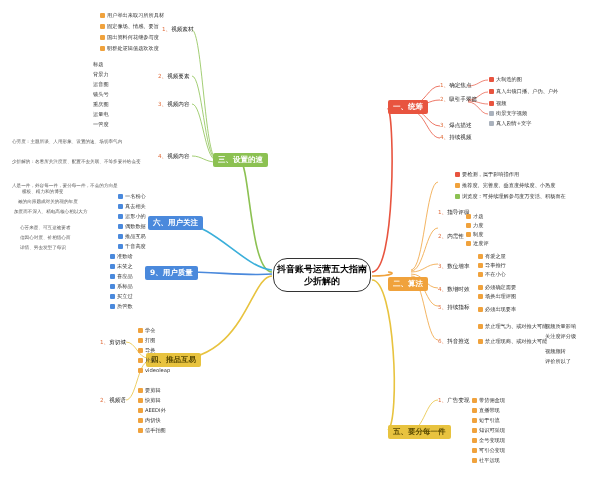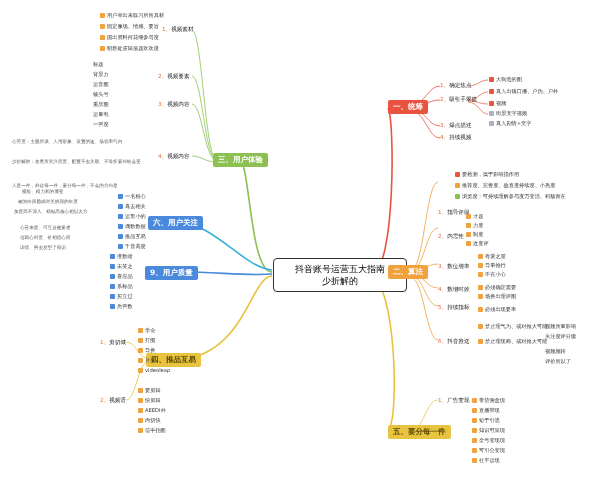--- a/index.html
+++ b/index.html
@@ -1,22 +1,22 @@
 <!DOCTYPE html>
 <html><head>
 <meta charset="utf-8">
 <style>
   html,body{margin:0;padding:0;}
   body{width:600px;height:480px;background:#ffffff;font-family:"DejaVu Sans","Liberation Sans",sans-serif;overflow:hidden;position:relative;}
   #root{position:relative;width:600px;height:480px;}
   svg.links{position:absolute;left:0;top:0;width:600px;height:480px;pointer-events:none;}
   .node{position:absolute;white-space:nowrap;}
   .center{
-    border:1px solid #333;background:#fff;color:#000;font-size:9px;font-weight:normal;
-    line-height:12px;text-align:center;padding:4px 20px;border-radius:4px;
+    border:1px solid #333;background:#fff;color:#000;font-size:9px;font-weight:bold;
+    line-height:12px;text-align:center;padding:4px 2px;border-radius:14px;
   }
   .branch{
     font-size:7.5px;font-weight:bold;color:#fff;border-radius:2px;padding:2px 5px;line-height:10px;
   }
   .sub{font-size:5.6px;color:#222;line-height:8px;}
   .sub .num{color:#e06c3a;}
   .leaf{font-size:5.2px;color:#333;line-height:8px;}
   .bullet{display:inline-block;width:5px;height:5px;border-radius:1px;margin-right:2px;
           vertical-align:middle;position:relative;top:-0.5px;}
   .b-red{background:#e8543f;}
@@ -79,21 +79,21 @@
   <div class="node sub" style="left:440px;top:81px;"><span class="num">1、</span><span>确定焦点</span></div>
   <div class="node leaf" style="left:489px;top:75px;"><span class="bullet b-red"></span><span>大制造的图</span></div>
   <div class="node sub" style="left:440px;top:95px;"><span class="num">2、</span><span>吸引手翠篇</span></div>
   <div class="node leaf" style="left:489px;top:87px;"><span class="bullet b-red"></span><span>真人出镜口播、户伪、户外</span></div>
   <div class="node leaf" style="left:489px;top:99px;"><span class="bullet b-red"></span><span>视频</span></div>
   <div class="node leaf" style="left:489px;top:109px;"><span class="bullet b-gry"></span><span>街景文字视频</span></div>
   <div class="node leaf" style="left:489px;top:119px;"><span class="bullet b-gry"></span><span>真人剧情+文字</span></div>
   <div class="node sub" style="left:440px;top:121px;"><span class="num">3、</span><span>爆点描述</span></div>
   <div class="node sub" style="left:440px;top:133px;"><span class="num">4、</span><span>持续视频</span></div>
 
-  <div class="node branch" style="left:388px;top:265px;background:#f0a23c;">二、算法</div>
+  <div class="node branch" style="left:388px;top:277px;background:#f0a23c;">二、算法</div>
   <div class="node sub" style="left:438px;top:208px;"><span class="num">1、</span><span>指导评级</span></div>
   <div class="node leaf" style="left:455px;top:170px;"><span class="bullet b-red"></span><span>要检测，属于影响指作用</span></div>
   <div class="node leaf" style="left:455px;top:181px;"><span class="bullet b-org"></span><span>推荐度、完善度、垂直度持续度、小热度</span></div>
   <div class="node leaf" style="left:455px;top:192px;"><span class="bullet b-grn"></span><span>浏览度：可持续理解参与度万变活、积杨而在</span></div>
 
   <div class="node sub" style="left:438px;top:232px;"><span class="num">2、</span><span>内需性</span></div>
   <div class="node leaf" style="left:466px;top:212px;"><span class="bullet b-org"></span><span>才题</span></div>
   <div class="node leaf" style="left:466px;top:221px;"><span class="bullet b-org"></span><span>力度</span></div>
   <div class="node leaf" style="left:466px;top:230px;"><span class="bullet b-org"></span><span>制度</span></div>
   <div class="node leaf" style="left:466px;top:239px;"><span class="bullet b-org"></span><span>近度评</span></div>
@@ -112,21 +112,21 @@
 
   <div class="node sub" style="left:438px;top:337px;"><span class="num">6、</span><span>抖音推送</span></div>
   <div class="node leaf" style="left:478px;top:322px;"><span class="bullet b-org"></span><span>禁止理气为、或对推大可能</span></div>
   <div class="node leaf" style="left:478px;top:337px;"><span class="bullet b-org"></span><span>禁止理现商、或对推大可能</span></div>
 
   <div class="node plain" style="left:545px;top:322px;">视频质量影响</div>
   <div class="node plain" style="left:545px;top:332px;">关注度评分级</div>
   <div class="node plain" style="left:545px;top:347px;">视频频转</div>
   <div class="node plain" style="left:545px;top:357px;">评价所以了</div>
 
-  <div class="node branch" style="left:213px;top:153px;background:#8cc152;">三、用户体验</div>
+  <div class="node branch" style="left:213px;top:153px;background:#8cc152;">三、设置的速</div>
   <div class="node sub" style="left:162px;top:25px;"><span class="num">1、</span><span>视频素材</span></div>
   <div class="node leaf" style="left:100px;top:11px;"><span class="bullet b-org"></span><span>用户举出来取习所所具材</span></div>
   <div class="node leaf" style="left:100px;top:22px;"><span class="bullet b-org"></span><span>固定像场、情感、要旨</span></div>
   <div class="node leaf" style="left:100px;top:33px;"><span class="bullet b-org"></span><span>国出资料何花继参与度</span></div>
   <div class="node leaf" style="left:100px;top:44px;"><span class="bullet b-org"></span><span>明群处逻辑值题欢欢度</span></div>
 
   <div class="node sub" style="left:158px;top:72px;"><span class="num">2、</span><span>视频要素</span></div>
   <div class="node leaf" style="left:93px;top:60px;"><span>标题</span></div>
   <div class="node leaf" style="left:93px;top:70px;"><span>背景力</span></div>
   <div class="node leaf" style="left:93px;top:80px;"><span>运音图</span></div>

